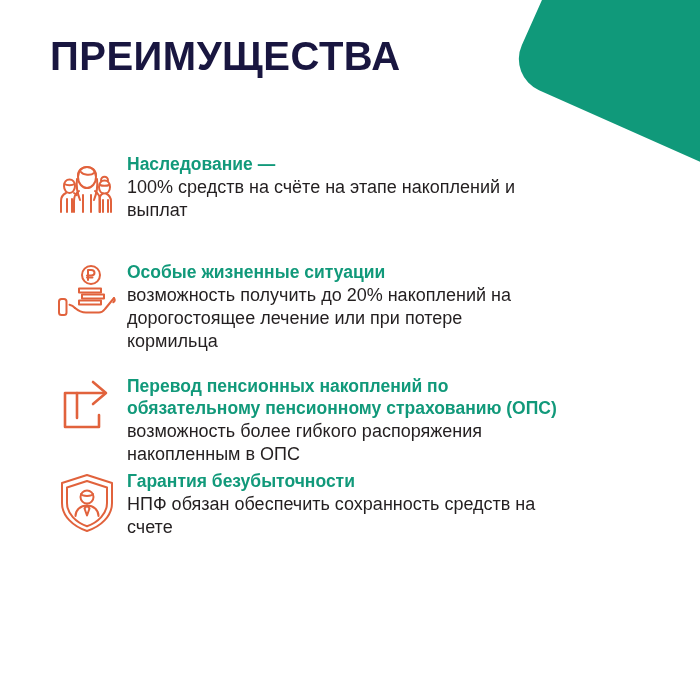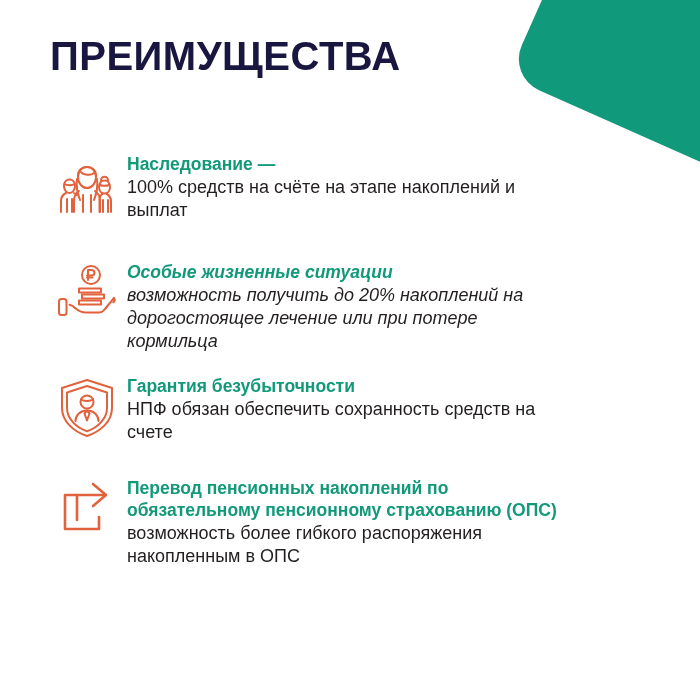--- a/index.html
+++ b/index.html
@@ -92,21 +92,21 @@
   .adv-body {
     margin: 0;
     font-size: 18px;
     line-height: 23px;
     font-weight: 400;
     color: #231F20;
   }
 
   
   .adv-item.item-1 { margin-top: 0px;  margin-bottom: 30px; }
-  .adv-item.item-2 { margin-bottom: 18px; font-style: italic; }
+  .adv-item.item-2 { margin-bottom: 18px; }
   .adv-item.item-3 { margin-bottom: 24px; }
   .adv-item.item-4 { margin-bottom: 0px; }
 </style>
 </head>
 <body>
 
 <div class="slide">
 
   <div class="deco-green"></div>
 
@@ -165,20 +165,37 @@
 
           <rect x="4" y="36" width="7.5" height="16" rx="2.5"></rect>
         </svg>
       </div>
       <div class="adv-text">
         <p class="adv-heading">Особые жизненные ситуации</p>
         <p class="adv-body">возможность получить до 20% накоплений на дорогостоящее лечение или при потере кормильца</p>
       </div>
     </div>
 
+    <div class="adv-item item-4">
+      <div class="adv-icon">
+        <svg width="64" height="58" viewBox="0 0 64 58" fill="none" stroke="#E1623C" stroke-width="2.6" stroke-linecap="round" stroke-linejoin="round">
+
+          <path d="M22 16H10v34h34V38"></path>
+
+          <path d="M22 41V16h27"></path>
+
+          <path d="M38 5l13 11-13 11"></path>
+        </svg>
+      </div>
+      <div class="adv-text">
+        <p class="adv-heading">Перевод пенсионных накоплений по обязательному пенсионному страхованию (ОПС)</p>
+        <p class="adv-body">возможность более гибкого распоряжения накопленным в ОПС</p>
+      </div>
+    </div>
+
     <div class="adv-item item-3">
       <div class="adv-icon">
         <svg width="64" height="62" viewBox="0 0 64 62" fill="none" stroke="#E1623C" stroke-width="2" stroke-linecap="round" stroke-linejoin="round">
 
           <path d="M32 3 7 11v20c0 13 11 23.5 25 28 14-4.5 25-15 25-28V11L32 3z"></path>
 
           <path d="M32 9 12 15.5V31c0 10.5 8.8 19.3 20 23.2C43.2 50.3 52 41.5 52 31V15.5L32 9z"></path>
 
           <circle cx="32" cy="25" r="6.5"></circle>
           <path d="M26 22c1.5 2.6 10.5 2.6 12 0"></path>
@@ -187,31 +204,14 @@
 
           <path d="M32 33.5l-2.5 3 2.5 7 2.5-7-2.5-3z"></path>
         </svg>
       </div>
       <div class="adv-text">
         <p class="adv-heading">Гарантия безубыточности</p>
         <p class="adv-body">НПФ обязан обеспечить сохранность средств на счете</p>
       </div>
     </div>
 
-    <div class="adv-item item-4">
-      <div class="adv-icon">
-        <svg width="64" height="58" viewBox="0 0 64 58" fill="none" stroke="#E1623C" stroke-width="2.6" stroke-linecap="round" stroke-linejoin="round">
-
-          <path d="M22 16H10v34h34V38"></path>
-
-          <path d="M22 41V16h27"></path>
-
-          <path d="M38 5l13 11-13 11"></path>
-        </svg>
-      </div>
-      <div class="adv-text">
-        <p class="adv-heading">Перевод пенсионных накоплений по обязательному пенсионному страхованию (ОПС)</p>
-        <p class="adv-body">возможность более гибкого распоряжения накопленным в ОПС</p>
-      </div>
-    </div>
-
   </div>
 </div>
 
 </body></html>

